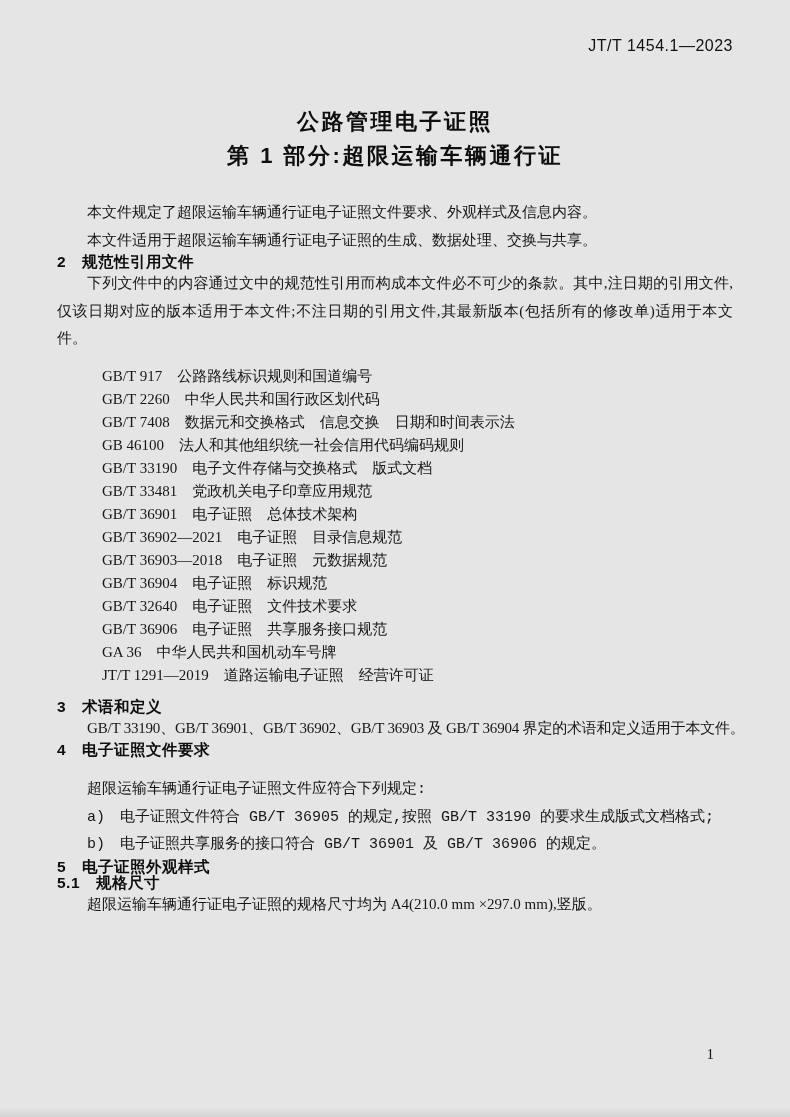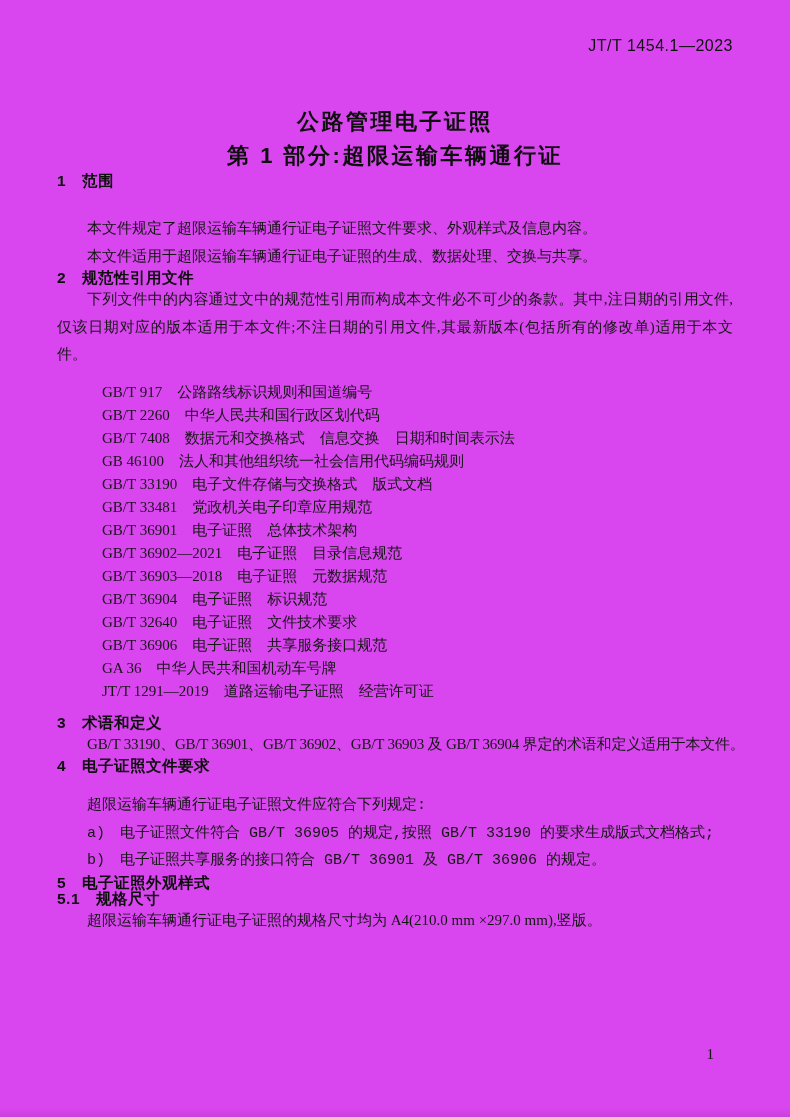--- a/index.html
+++ b/index.html
@@ -5,21 +5,21 @@
   html, body {
     margin: 0;
     padding: 0;
     background: #ffffff;
   }
   .page {
     position: relative;
     width: 790px;
     height: 1117px;
     margin: 0 auto;
-    background: #d946ef;
+    background: #e5e5e5;
     box-sizing: border-box;
     padding: 0 57px;
     overflow: hidden;
     color: #161616;
     font-family: "Liberation Serif", "DejaVu Serif", serif;
   }
   .header-code {
     padding-top: 37px;
     text-align: right;
     font-family: "Liberation Sans", "DejaVu Sans", sans-serif;
@@ -95,21 +95,20 @@
 
 <div class="page">
 
   <div class="header-code">JT/T 1454.1—2023</div>
 
   <h1 class="doc-title">
     <span>公路管理电子证照</span>
     <span>第 1 部分:超限运输车辆通行证</span>
   </h1>
 
-  <h2 class="sec-heading m-sec1">1　范围</h2>
   <div class="pblock-sec1">
     <p class="body-text">本文件规定了超限运输车辆通行证电子证照文件要求、外观样式及信息内容。</p>
     <p class="body-text">本文件适用于超限运输车辆通行证电子证照的生成、数据处理、交换与共享。</p>
   </div>
 
   <h2 class="sec-heading m-sec2">2　规范性引用文件</h2>
   <p class="body-text p-sec2intro">下列文件中的内容通过文中的规范性引用而构成本文件必不可少的条款。其中,注日期的引用文件,仅该日期对应的版本适用于本文件;不注日期的引用文件,其最新版本(包括所有的修改单)适用于本文件。</p>
   <div class="refs">
     <p>GB/T 917　公路路线标识规则和国道编号</p>
     <p>GB/T 2260　中华人民共和国行政区划代码</p>

